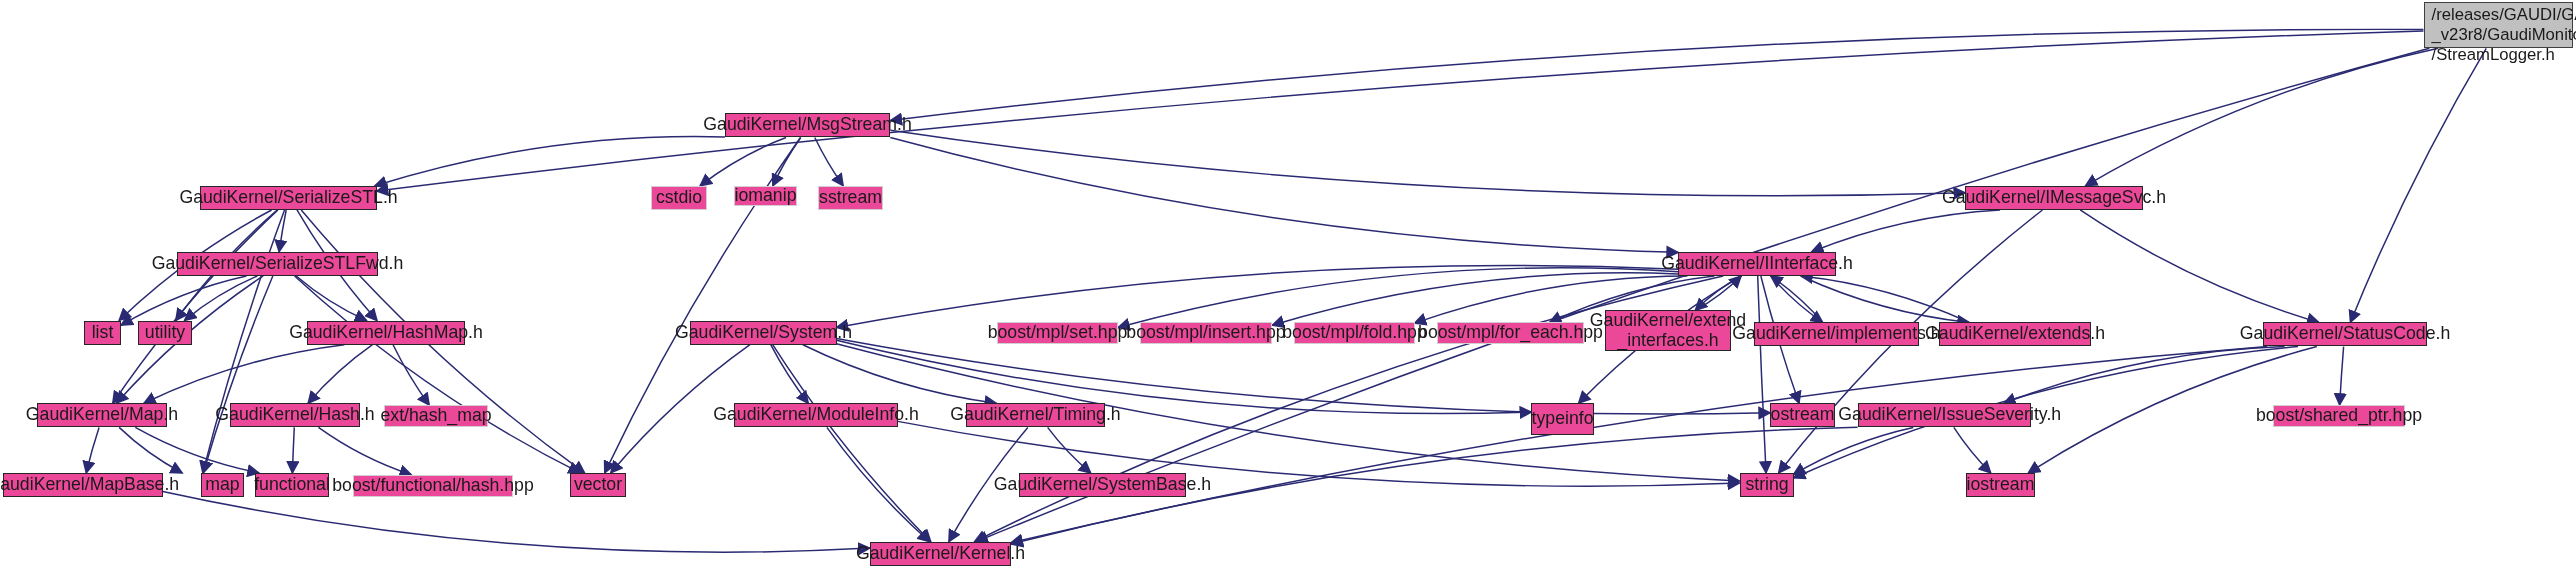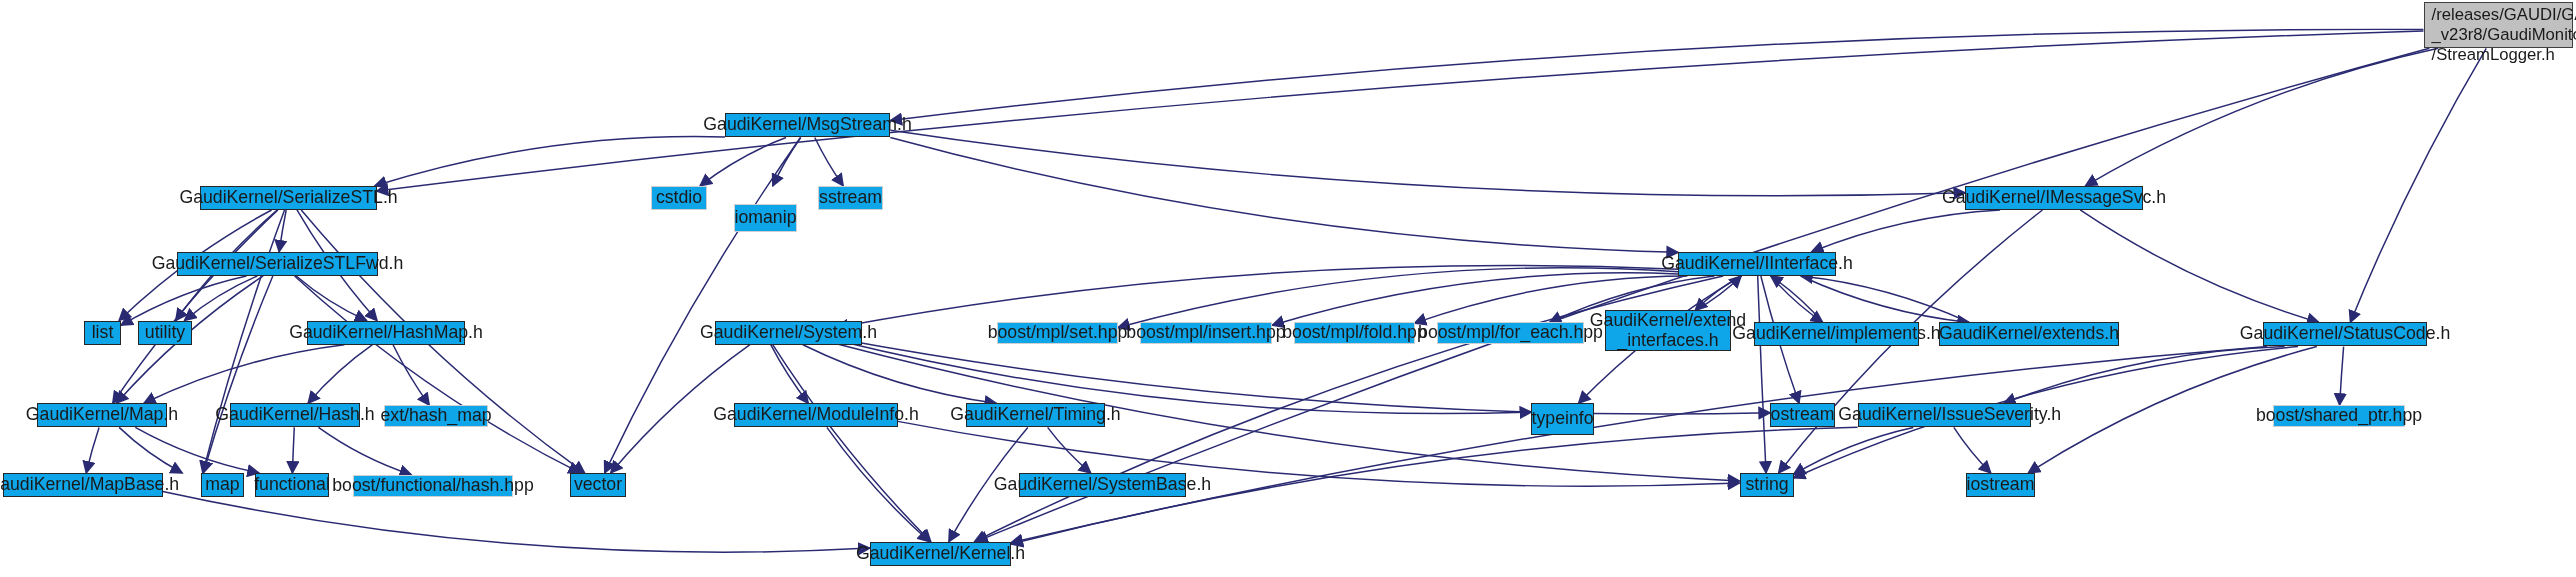--- a/index.html
+++ b/index.html
@@ -23,21 +23,21 @@
     height: 577px;
     pointer-events: none;
   }
   .node {
     position: absolute;
     box-sizing: border-box;
     display: flex;
     align-items: center;
     justify-content: center;
     text-align: center;
-    background: #0ea5e9;
+    background: #ec4899;
     border: 1.9px solid #262626;
     color: #1a1a1a;
     font-size: 17.7px;
     line-height: 1.12;
     white-space: pre-line;
     padding: 0 5.6px;
     cursor: pointer;
   }
   .node.ext {
     border: 1.9px solid #d0d0d0;
@@ -139,36 +139,36 @@
   </svg>
   <div id="node-layer">
       <div class="node root" style="left: 2424px; top: 1.9px; width: 149px; height: 46px;">/afs/cern.ch/sw/Gaudi
 /releases/GAUDI/GAUDI
 _v23r8/GaudiMonitor/src
 /StreamLogger.h</div>
       <div class="node" style="left: 725px; top: 113px; width: 165px; height: 24px;">GaudiKernel/MsgStream.h</div>
       <div class="node" style="left: 200px; top: 186px; width: 177px; height: 24px;">GaudiKernel/SerializeSTL.h</div>
       <div class="node" style="left: 1965px; top: 186px; width: 178px; height: 24px; text-align: center;">GaudiKernel/IMessageSvc.h</div>
       <div class="node ext" style="left: 651px; top: 186px; width: 56px; height: 24px;">cstdio</div>
-      <div class="node ext" style="left: 734px; top: 186px; width: 63px; height: 28px; margin-top: 18px;">iomanip</div>
+      <div class="node ext" style="left: 734px; top: 186px; width: 63px; height: 20px;">iomanip</div>
       <div class="node ext" style="left: 818px; top: 186px; width: 65px; height: 24px;">sstream</div>
       <div class="node" style="left: 177px; top: 252px; width: 201px; height: 24px;">GaudiKernel/SerializeSTLFwd.h</div>
       <div class="node" style="left: 1678px; top: 252px; width: 158px; height: 24px;">GaudiKernel/IInterface.h</div>
       <div class="node" style="left: 84px; top: 321px; width: 37px; height: 24px;">list</div>
       <div class="node" style="left: 138px; top: 321px; width: 54px; height: 24px;">utility</div>
       <div class="node" style="left: 307px; top: 321px; width: 158px; height: 24px;">GaudiKernel/HashMap.h</div>
-      <div class="node" style="left: 690px; top: 321px; width: 147px; height: 24px; margin-left: 25px;">GaudiKernel/System.h</div>
+      <div class="node" style="left: 690px; top: 321px; width: 147px; height: 24px;">GaudiKernel/System.h</div>
       <div class="node ext" style="left: 997px; top: 322px; width: 121px; height: 22px;">boost/mpl/set.hpp</div>
       <div class="node ext" style="left: 1140px; top: 322px; width: 132px; height: 22px;">boost/mpl/insert.hpp</div>
       <div class="node ext" style="left: 1294px; top: 322px; width: 121px; height: 22px;">boost/mpl/fold.hpp</div>
       <div class="node ext" style="left: 1437px; top: 322px; width: 147px; height: 22px;">boost/mpl/for_each.hpp</div>
       <div class="node" style="left: 1605px; top: 310px; width: 126px; height: 41px;">GaudiKernel/extend
 _interfaces.h</div>
       <div class="node" style="left: 1754px; top: 322px; width: 165px; height: 24px;">GaudiKernel/implements.h</div>
-      <div class="node" style="left: 1939px; top: 322px; width: 180px; height: 24px;">GaudiKernel/extends.h</div>
+      <div class="node" style="left: 1939px; top: 322px; width: 152px; height: 24px;">GaudiKernel/extends.h</div>
       <div class="node" style="left: 2263px; top: 322px; width: 164px; height: 24px;">GaudiKernel/StatusCode.h</div>
       <div class="node" style="left: 37px; top: 403px; width: 130px; height: 24px;">GaudiKernel/Map.h</div>
       <div class="node" style="left: 230px; top: 403px; width: 130px; height: 24px;">GaudiKernel/Hash.h</div>
       <div class="node ext" style="left: 384px; top: 405px; width: 104px; height: 22px; text-align: center;">ext/hash_map</div>
       <div class="node" style="left: 734px; top: 403px; width: 164px; height: 24px;">GaudiKernel/ModuleInfo.h</div>
       <div class="node" style="left: 966px; top: 403px; width: 139px; height: 24px;">GaudiKernel/Timing.h</div>
       <div class="node" style="left: 1531px; top: 403px; width: 63px; height: 32px;">typeinfo</div>
       <div class="node" style="left: 1770px; top: 403px; width: 65px; height: 24px;">ostream</div>
       <div class="node" style="left: 1858px; top: 403px; width: 173px; height: 24px; padding-left: 16px;">GaudiKernel/IssueSeverity.h</div>
       <div class="node ext" style="left: 2273px; top: 405px; width: 132px; height: 22px;">boost/shared_ptr.hpp</div>

